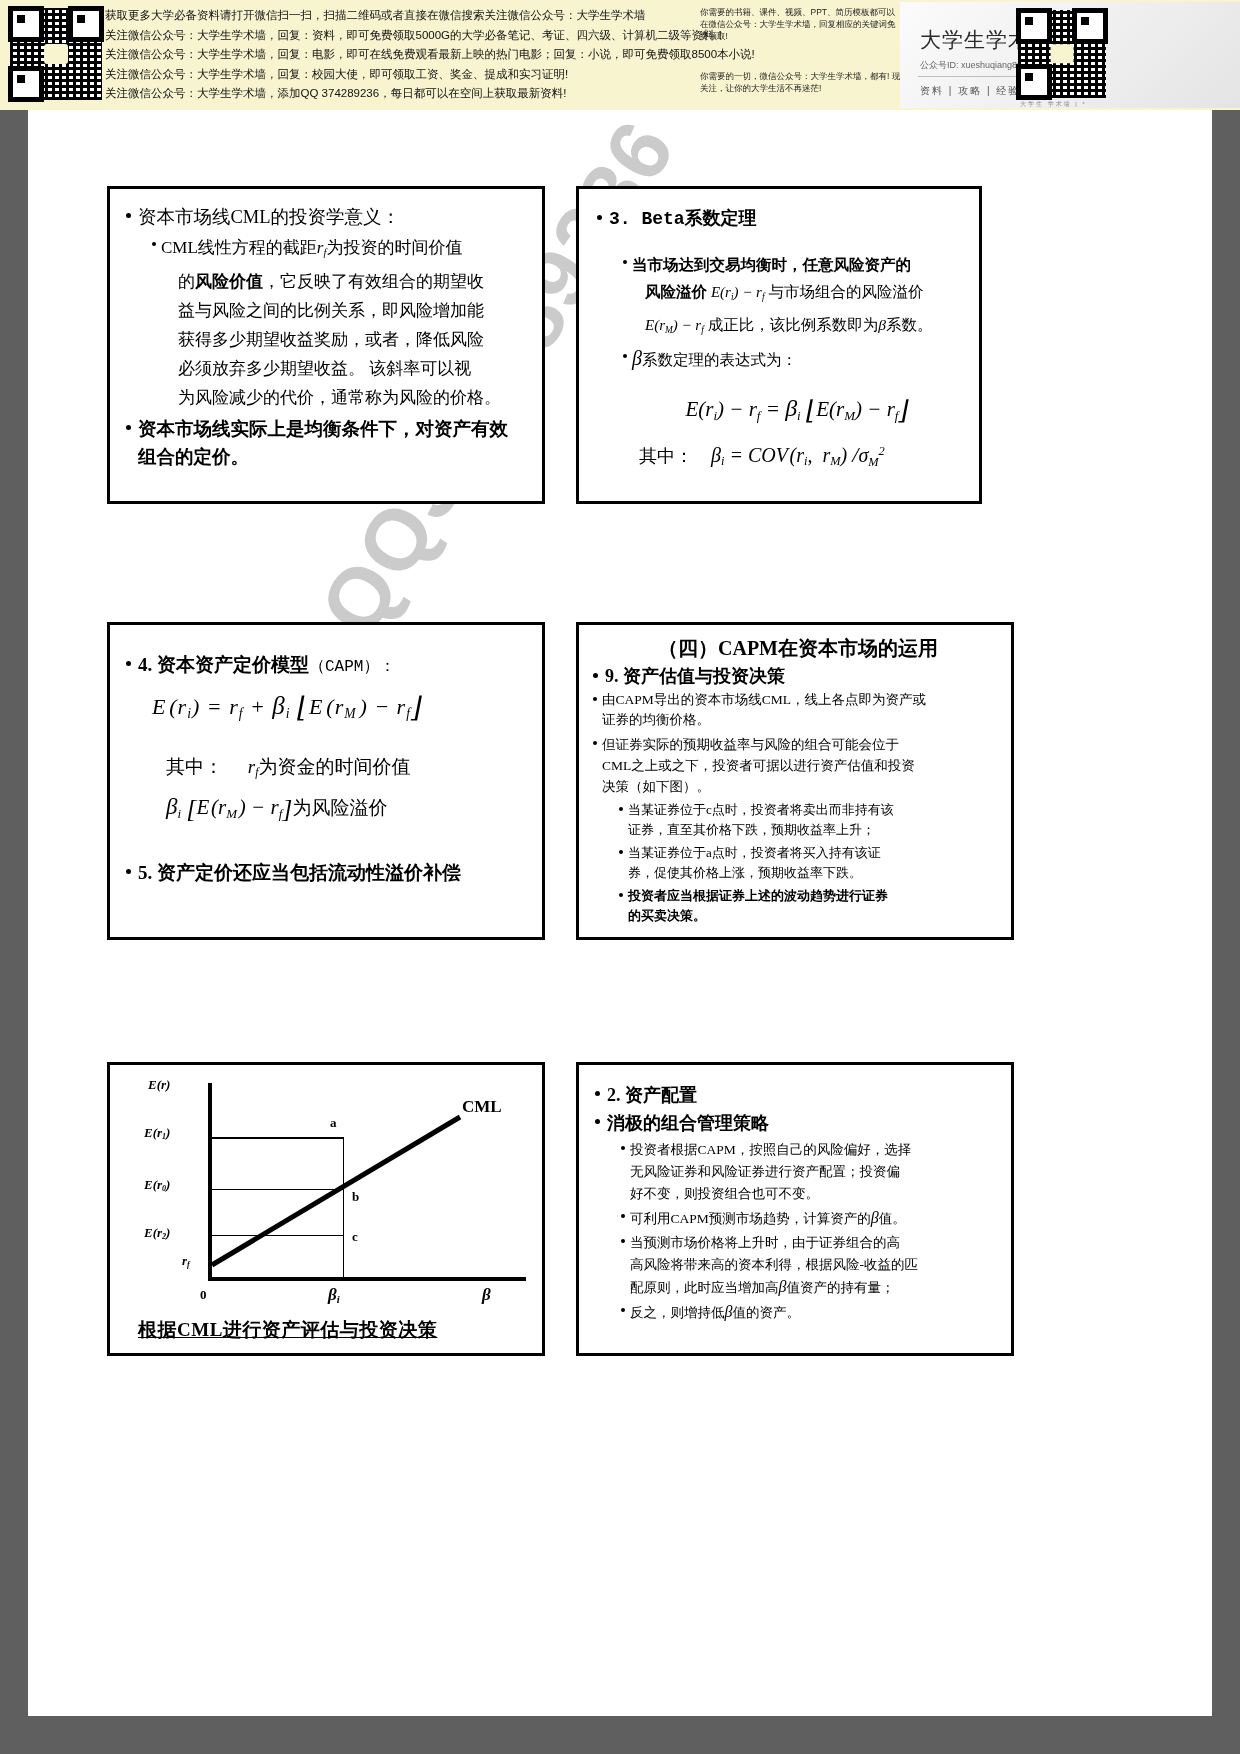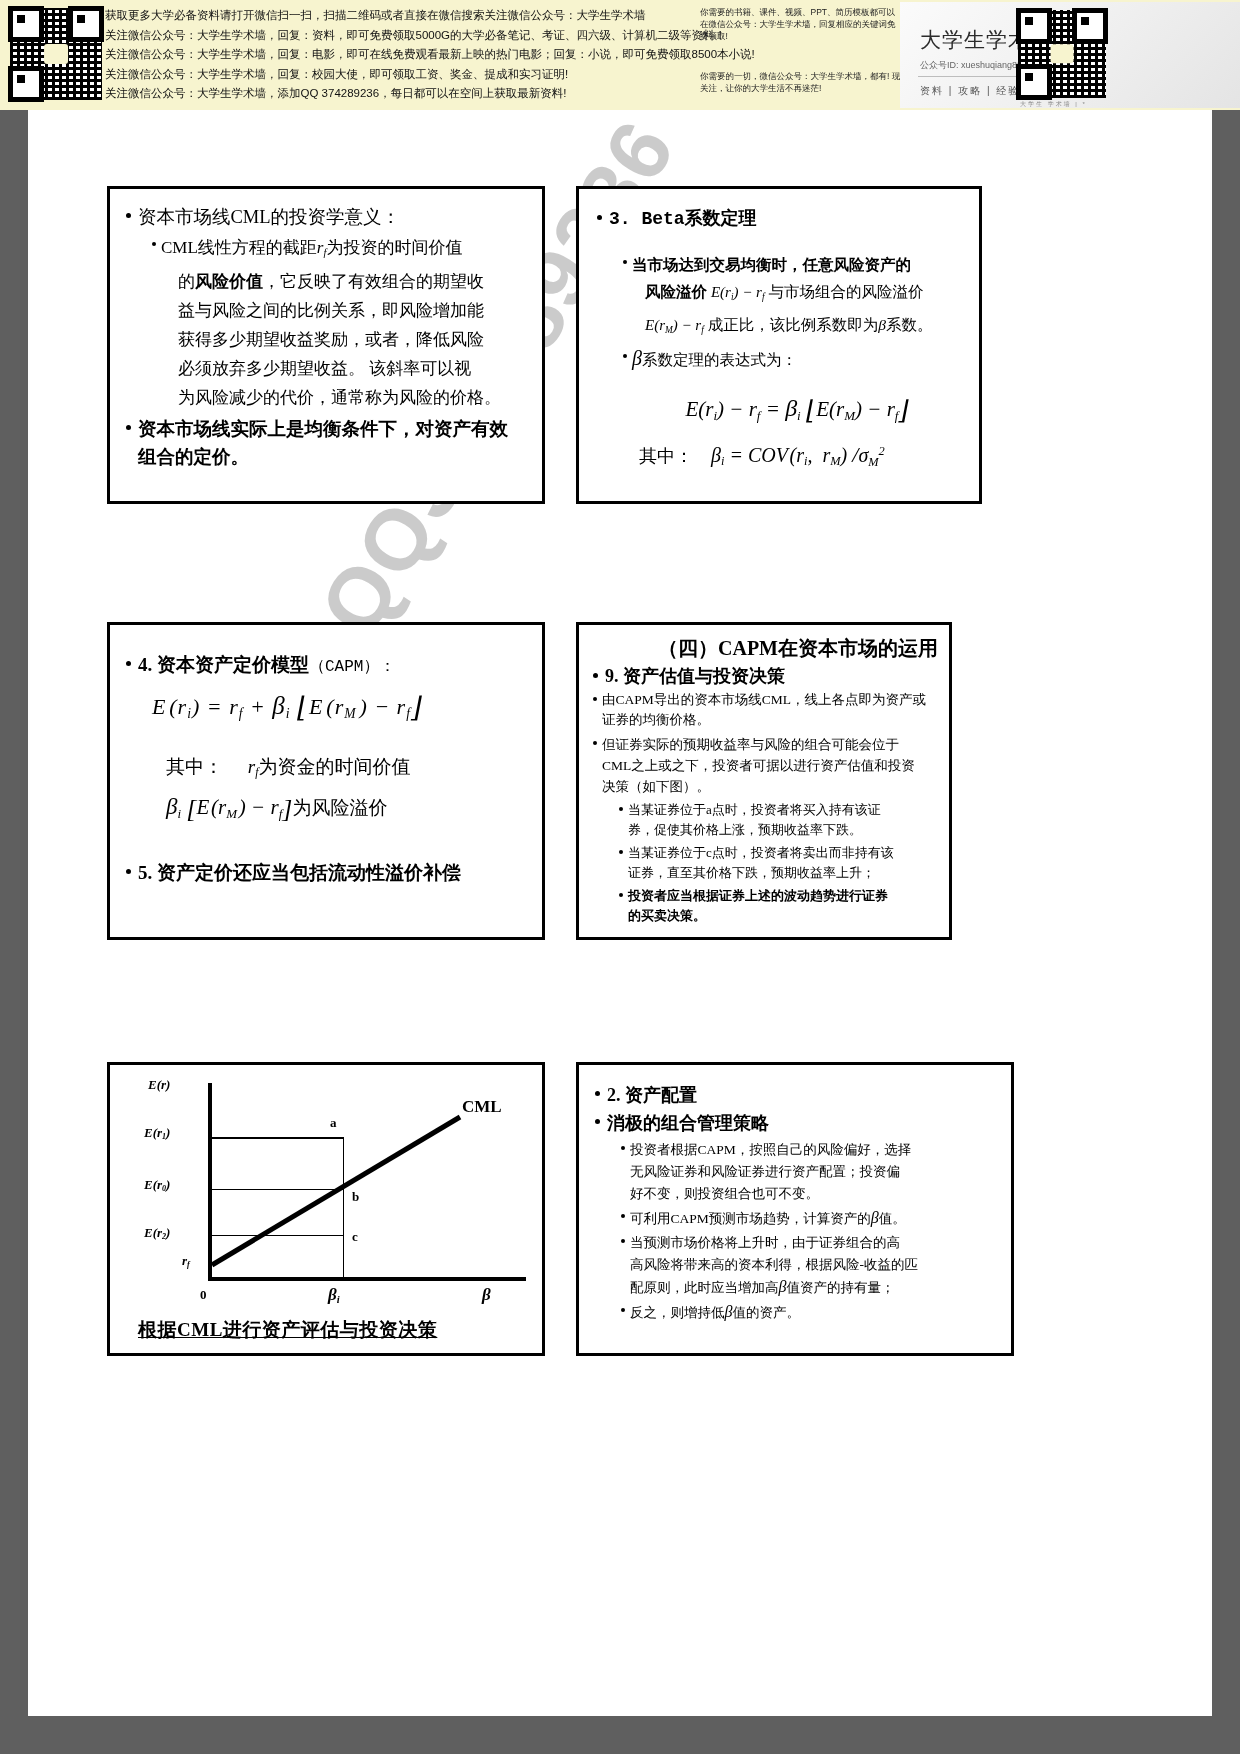--- a/index.html
+++ b/index.html
@@ -83,21 +83,21 @@
   .sub{font-size:.62em;vertical-align:-0.28em;}
   .sup{font-size:.62em;vertical-align:0.5em;}
   .math{font-family:"Liberation Serif","DejaVu Serif",serif;font-style:italic;}
   
   #slide1{left:107px;top:186px;width:438px;height:318px;}
   
   #slide2{left:576px;top:186px;width:406px;height:318px;}
   
   #slide3{left:107px;top:622px;width:438px;height:318px;}
   
-  #slide4{left:576px;top:622px;width:376px;height:318px;}
+  #slide4{left:576px;top:622px;width:438px;height:318px;}
   
   #slide5{left:107px;top:1062px;width:438px;height:294px;}
   
   #slide6{left:576px;top:1062px;width:438px;height:294px;}
 
   .dot{display:inline-block;width:5px;height:5px;background:#000;border-radius:50%;
        vertical-align:middle;margin-right:7px;}
   .dot-sm{display:inline-block;width:4px;height:4px;background:#000;border-radius:50%;
        vertical-align:middle;margin-right:5px;}
   .row{display:flex;align-items:flex-start;}
@@ -318,30 +318,30 @@
           <span class="txt">
             <span>但证券实际的预期收益率与风险的组合可能会位于</span><br>
             <span>CML之上或之下，投资者可据以进行资产估值和投资</span><br>
             <span>决策（如下图）。</span>
           </span>
         </div>
 
         <div class="row" style="font-size:13px;line-height:20px;margin-left:26px;margin-top:3px;">
           <span class="dot-sm"></span>
           <span class="txt">
+            <span>当某证券位于c点时，投资者将卖出而非持有该</span><br>
+            <span>证券，直至其价格下跌，预期收益率上升；</span>
+          </span>
+        </div>
+
+        <div class="row" style="font-size:13px;line-height:20px;margin-left:26px;margin-top:3px;">
+          <span class="dot-sm"></span>
+          <span class="txt">
             <span>当某证券位于a点时，投资者将买入持有该证</span><br>
             <span>券，促使其价格上涨，预期收益率下跌。</span>
-          </span>
-        </div>
-
-        <div class="row" style="font-size:13px;line-height:20px;margin-left:26px;margin-top:3px;">
-          <span class="dot-sm"></span>
-          <span class="txt">
-            <span>当某证券位于c点时，投资者将卖出而非持有该</span><br>
-            <span>证券，直至其价格下跌，预期收益率上升；</span>
           </span>
         </div>
 
         <div class="row b" style="font-size:13px;line-height:20px;margin-left:26px;margin-top:3px;">
           <span class="dot-sm"></span>
           <span class="txt">
             <span>投资者应当根据证券上述的波动趋势进行证券</span><br>
             <span>的买卖决策。</span>
           </span>
         </div>

